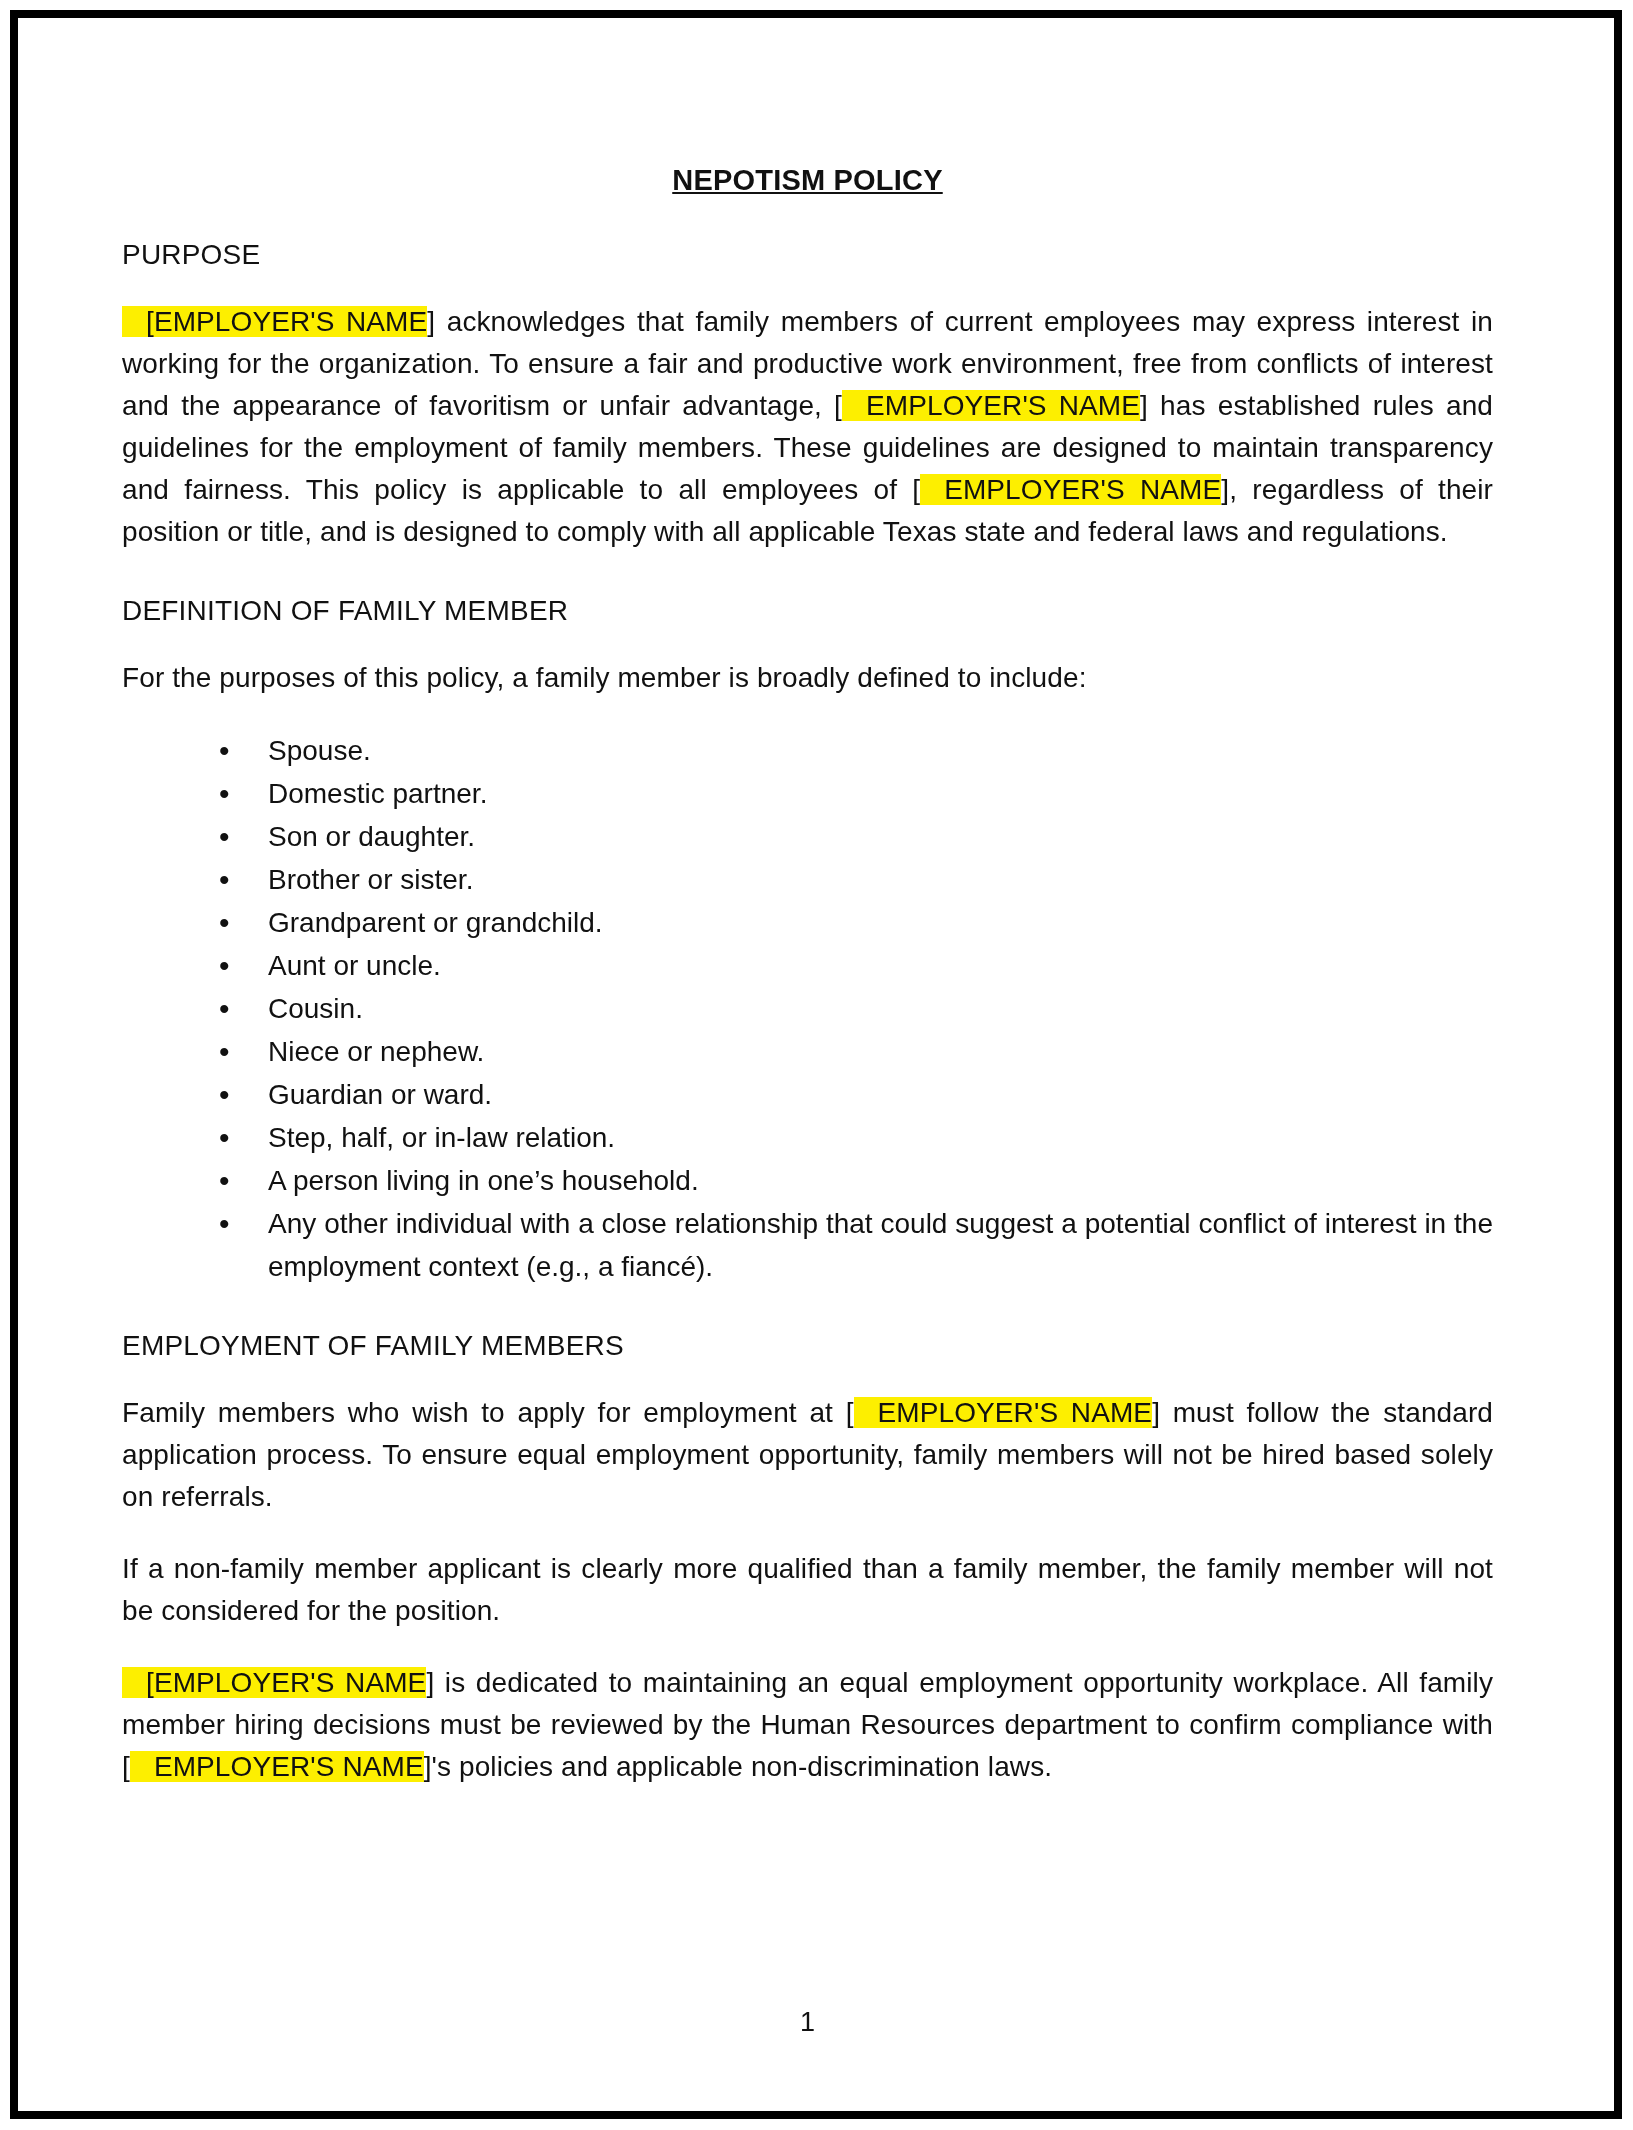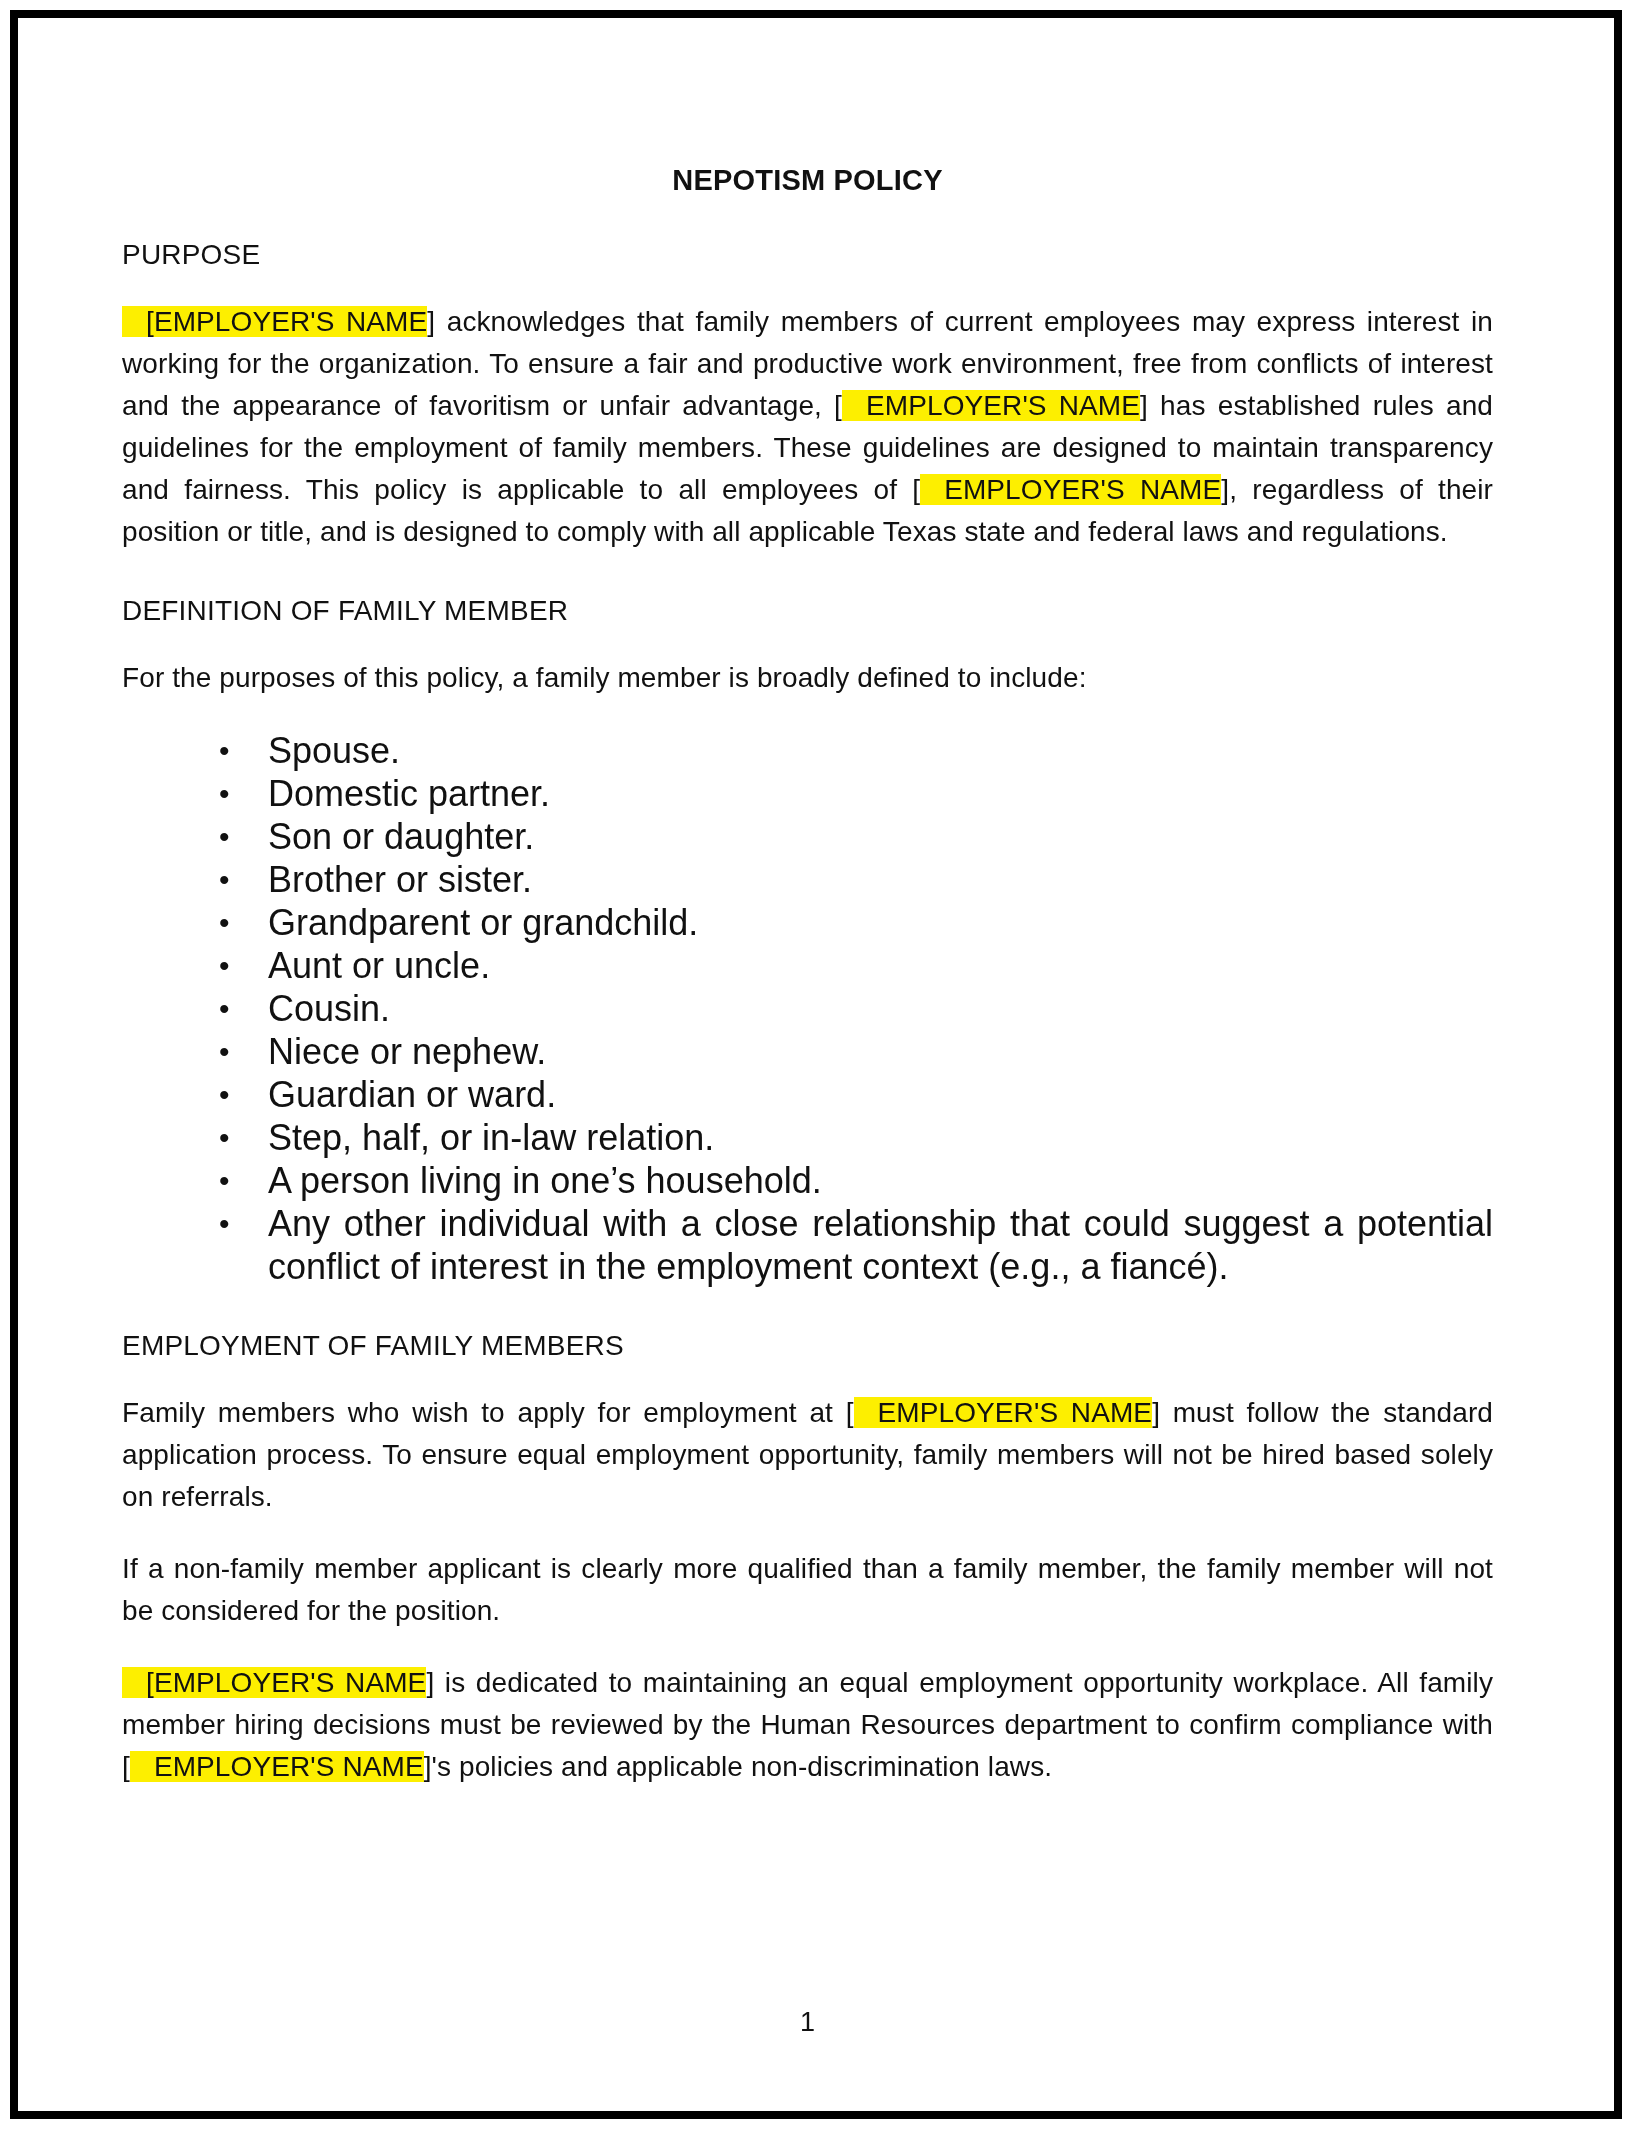--- a/index.html
+++ b/index.html
@@ -30,20 +30,21 @@
     top: 164px;
     left: 122px;
     width: 1371px;
   }
   .doc-title {
     font-size: 29px;
     font-weight: bold;
     text-align: center;
     letter-spacing: 0.2px;
     margin: 0 0 36px 0;
+    text-decoration: underline;
   }
   .section-heading {
     font-size: 28px;
     font-weight: normal;
     letter-spacing: 0.2px;
     margin: 42px 0 30px 0;
   }
   .para {
     font-size: 28px;
     line-height: 42px;
@@ -56,21 +57,21 @@
     padding-left: 24px;
   }
   ul.bullet-list {
     list-style: none;
     margin: 0 0 30px 0;
     padding: 0;
   }
   ul.bullet-list li {
     position: relative;
     padding-left: 146px;
-    font-size: 36px;
+    font-size: 28px;
     line-height: 43px;
     text-align: justify;
   }
   ul.bullet-list li::before {
     content: "\2022";
     position: absolute;
     left: 97px;
     top: 0;
     font-size: 30px;
   }

